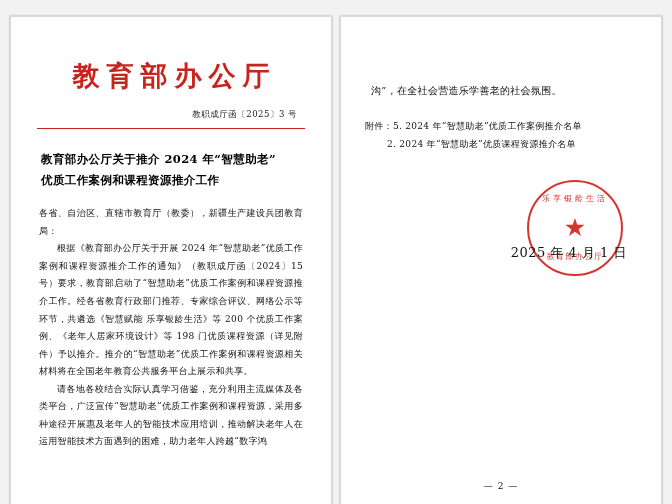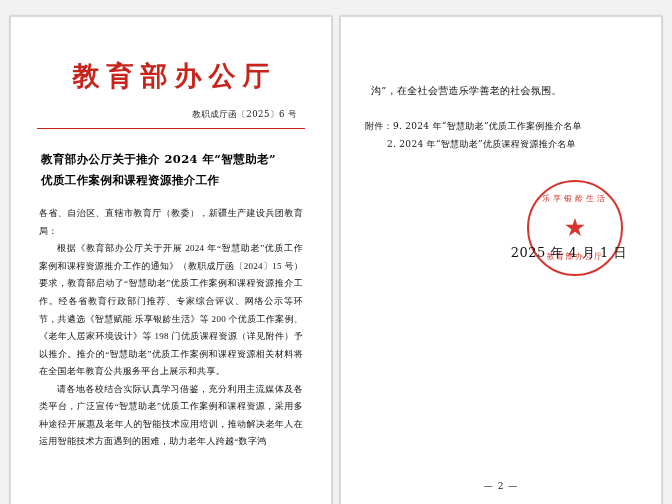--- a/index.html
+++ b/index.html
@@ -71,21 +71,20 @@
     letter-spacing: 0.4px;
   }
 
   .body-block {
     margin: 14px 28px 0 28px;
     font-size: 9px;
     line-height: 1.95;
     color: #111;
     text-align: justify;
     letter-spacing: 0.3px;
-    font-family: Liberation Serif, serif;
   }
 
   .body-block p {
     margin: 0 0 0 0;
     text-indent: 2em;
   }
   .body-block p.noindent { text-indent: 0; }
 
   
   .p2-top {
@@ -172,21 +171,21 @@
 </style>
 </head>
 <body>
 
 <div class="viewer">
 
   <div class="page">
 
     <div class="masthead">教育部办公厅</div>
 
-    <div class="doc-number">教职成厅函〔2025〕6 号</div>
+    <div class="doc-number">教职成厅函〔2025〕3 号</div>
 
     <div class="red-rule"></div>
 
     <div class="title">
       <div>教育部办公厅关于推介 2024 年“智慧助老”</div>
       <div>优质工作案例和课程资源推介工作</div>
     </div>
 
     <div class="body-block">
       <p class="noindent">各省、自治区、直辖市教育厅（教委），新疆生产建设兵团教育局：</p>
@@ -194,21 +193,21 @@
       <p>请各地各校结合实际认真学习借鉴，充分利用主流媒体及各类平台，广泛宣传“智慧助老”优质工作案例和课程资源，采用多种途径开展惠及老年人的智能技术应用培训，推动解决老年人在运用智能技术方面遇到的困难，助力老年人跨越“数字鸿</p>
     </div>
   </div>
 
   <div class="page">
 
     <div class="p2-top">沟”，在全社会营造乐学善老的社会氛围。</div>
 
     <div class="attach">
       <div>
-        <span class="a-label">附件：</span><span>9. 2024 年“智慧助老”优质工作案例推介名单</span>
+        <span class="a-label">附件：</span><span>5. 2024 年“智慧助老”优质工作案例推介名单</span>
       </div>
       <div>2. 2024 年“智慧助老”优质课程资源推介名单</div>
     </div>
 
     <div class="seal-area">
       <div class="seal">
         <div class="arc-top">乐享银龄生活</div>
         <div class="star">★</div>
         <div class="arc-bottom">教育部办公厅</div>
       </div>

